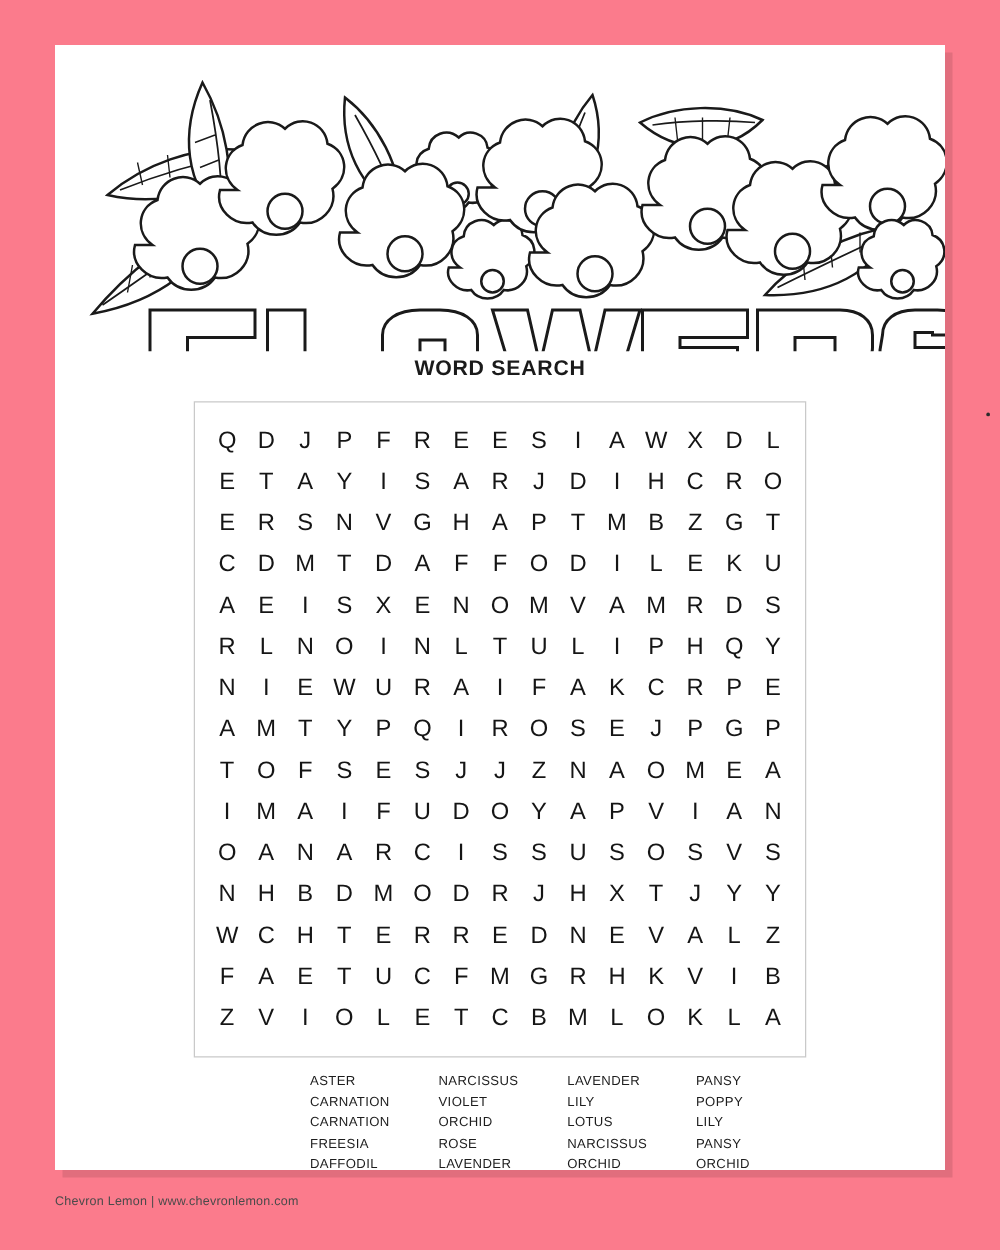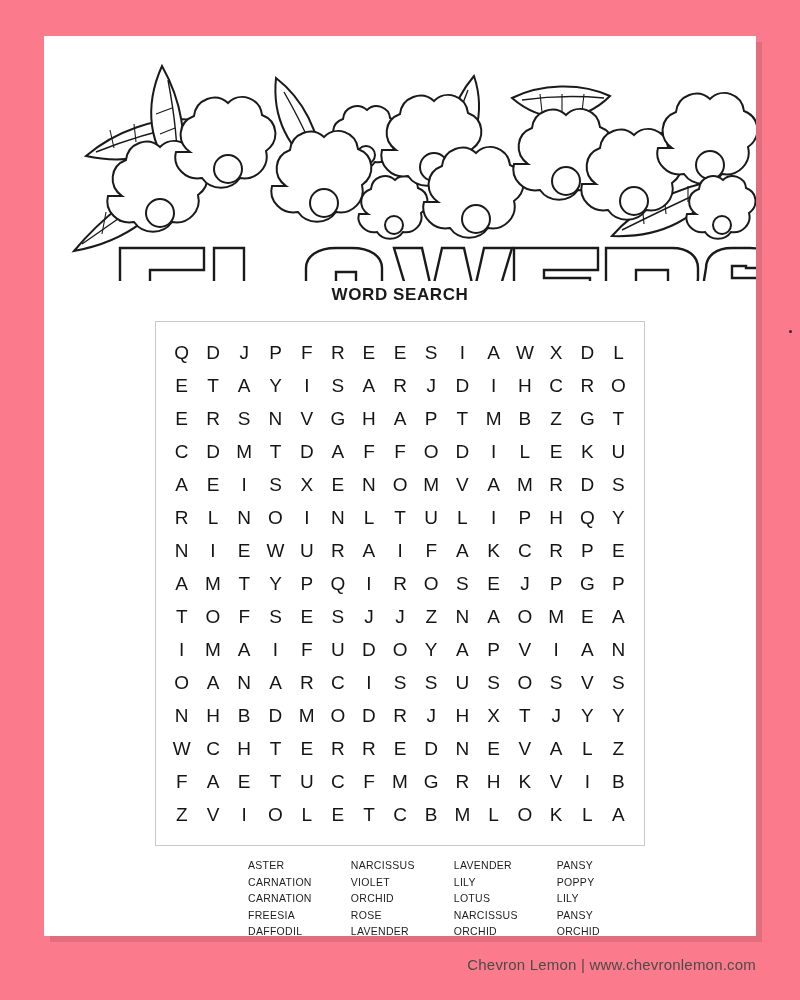--- a/index.html
+++ b/index.html
@@ -94,22 +94,22 @@
   }
   .wordlist .col span {
     font-size: 10.5px;
     letter-spacing: 0.3px;
     color: #1d1d1d;
     line-height: 15.5px;
     white-space: nowrap;
   }
   .footer {
     margin-top: 16px;
-    text-align: right;
-    font-size: 15px;
+    text-align: left;
+    font-size: 10px;
     color: #4a4a4a;
     letter-spacing: 0.2px;
   }
 </style>
 </head>
 <body>
 
 <div class="pink-bg"></div>
 <div class="stray-dot"></div>
 

